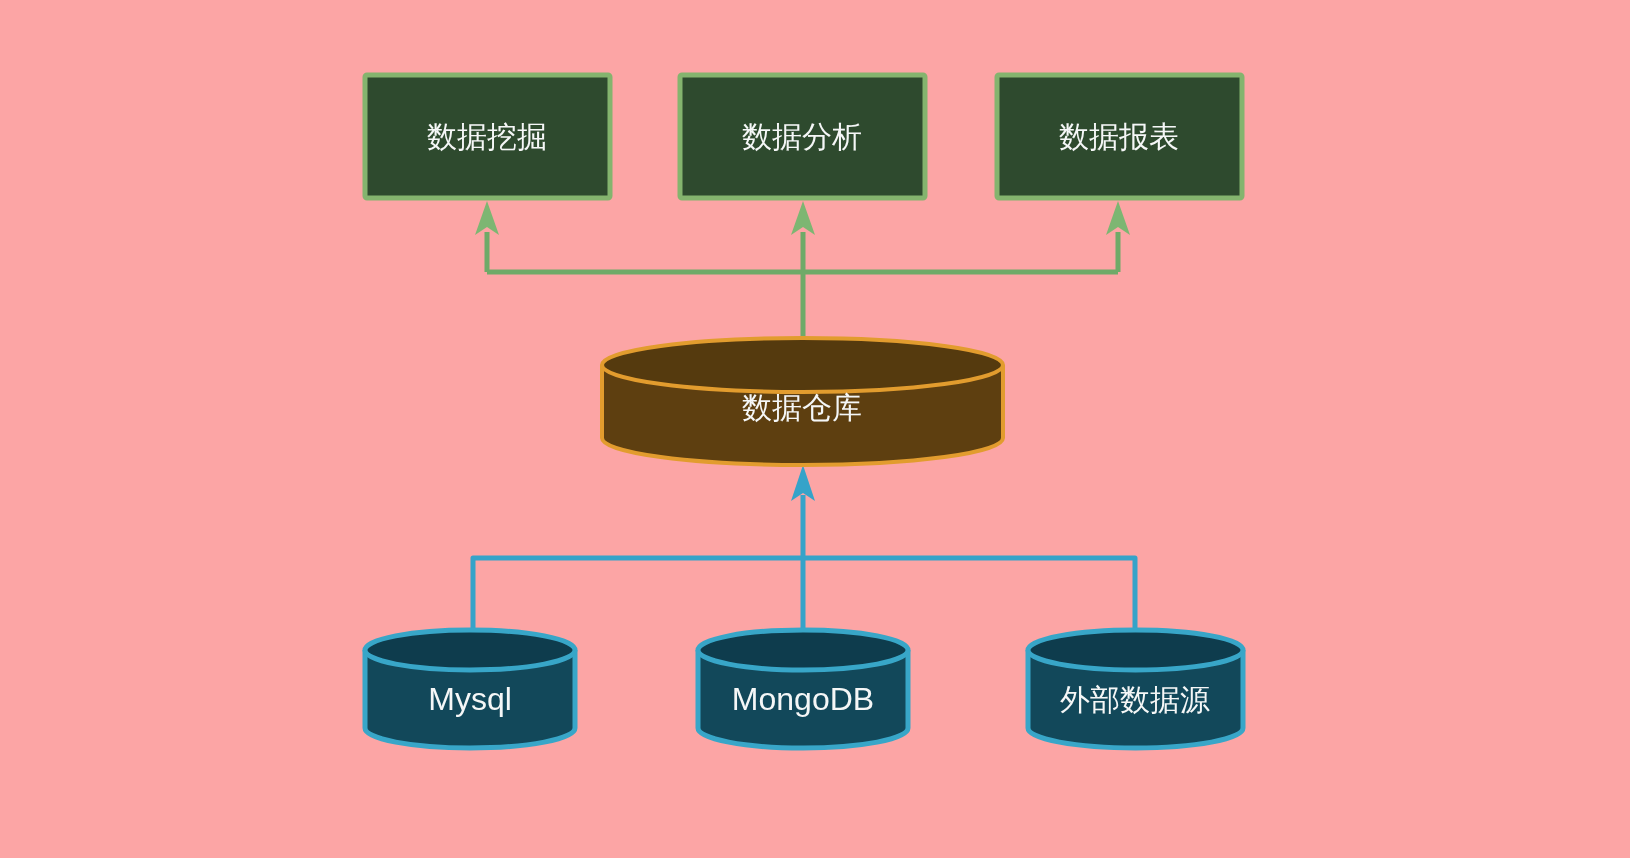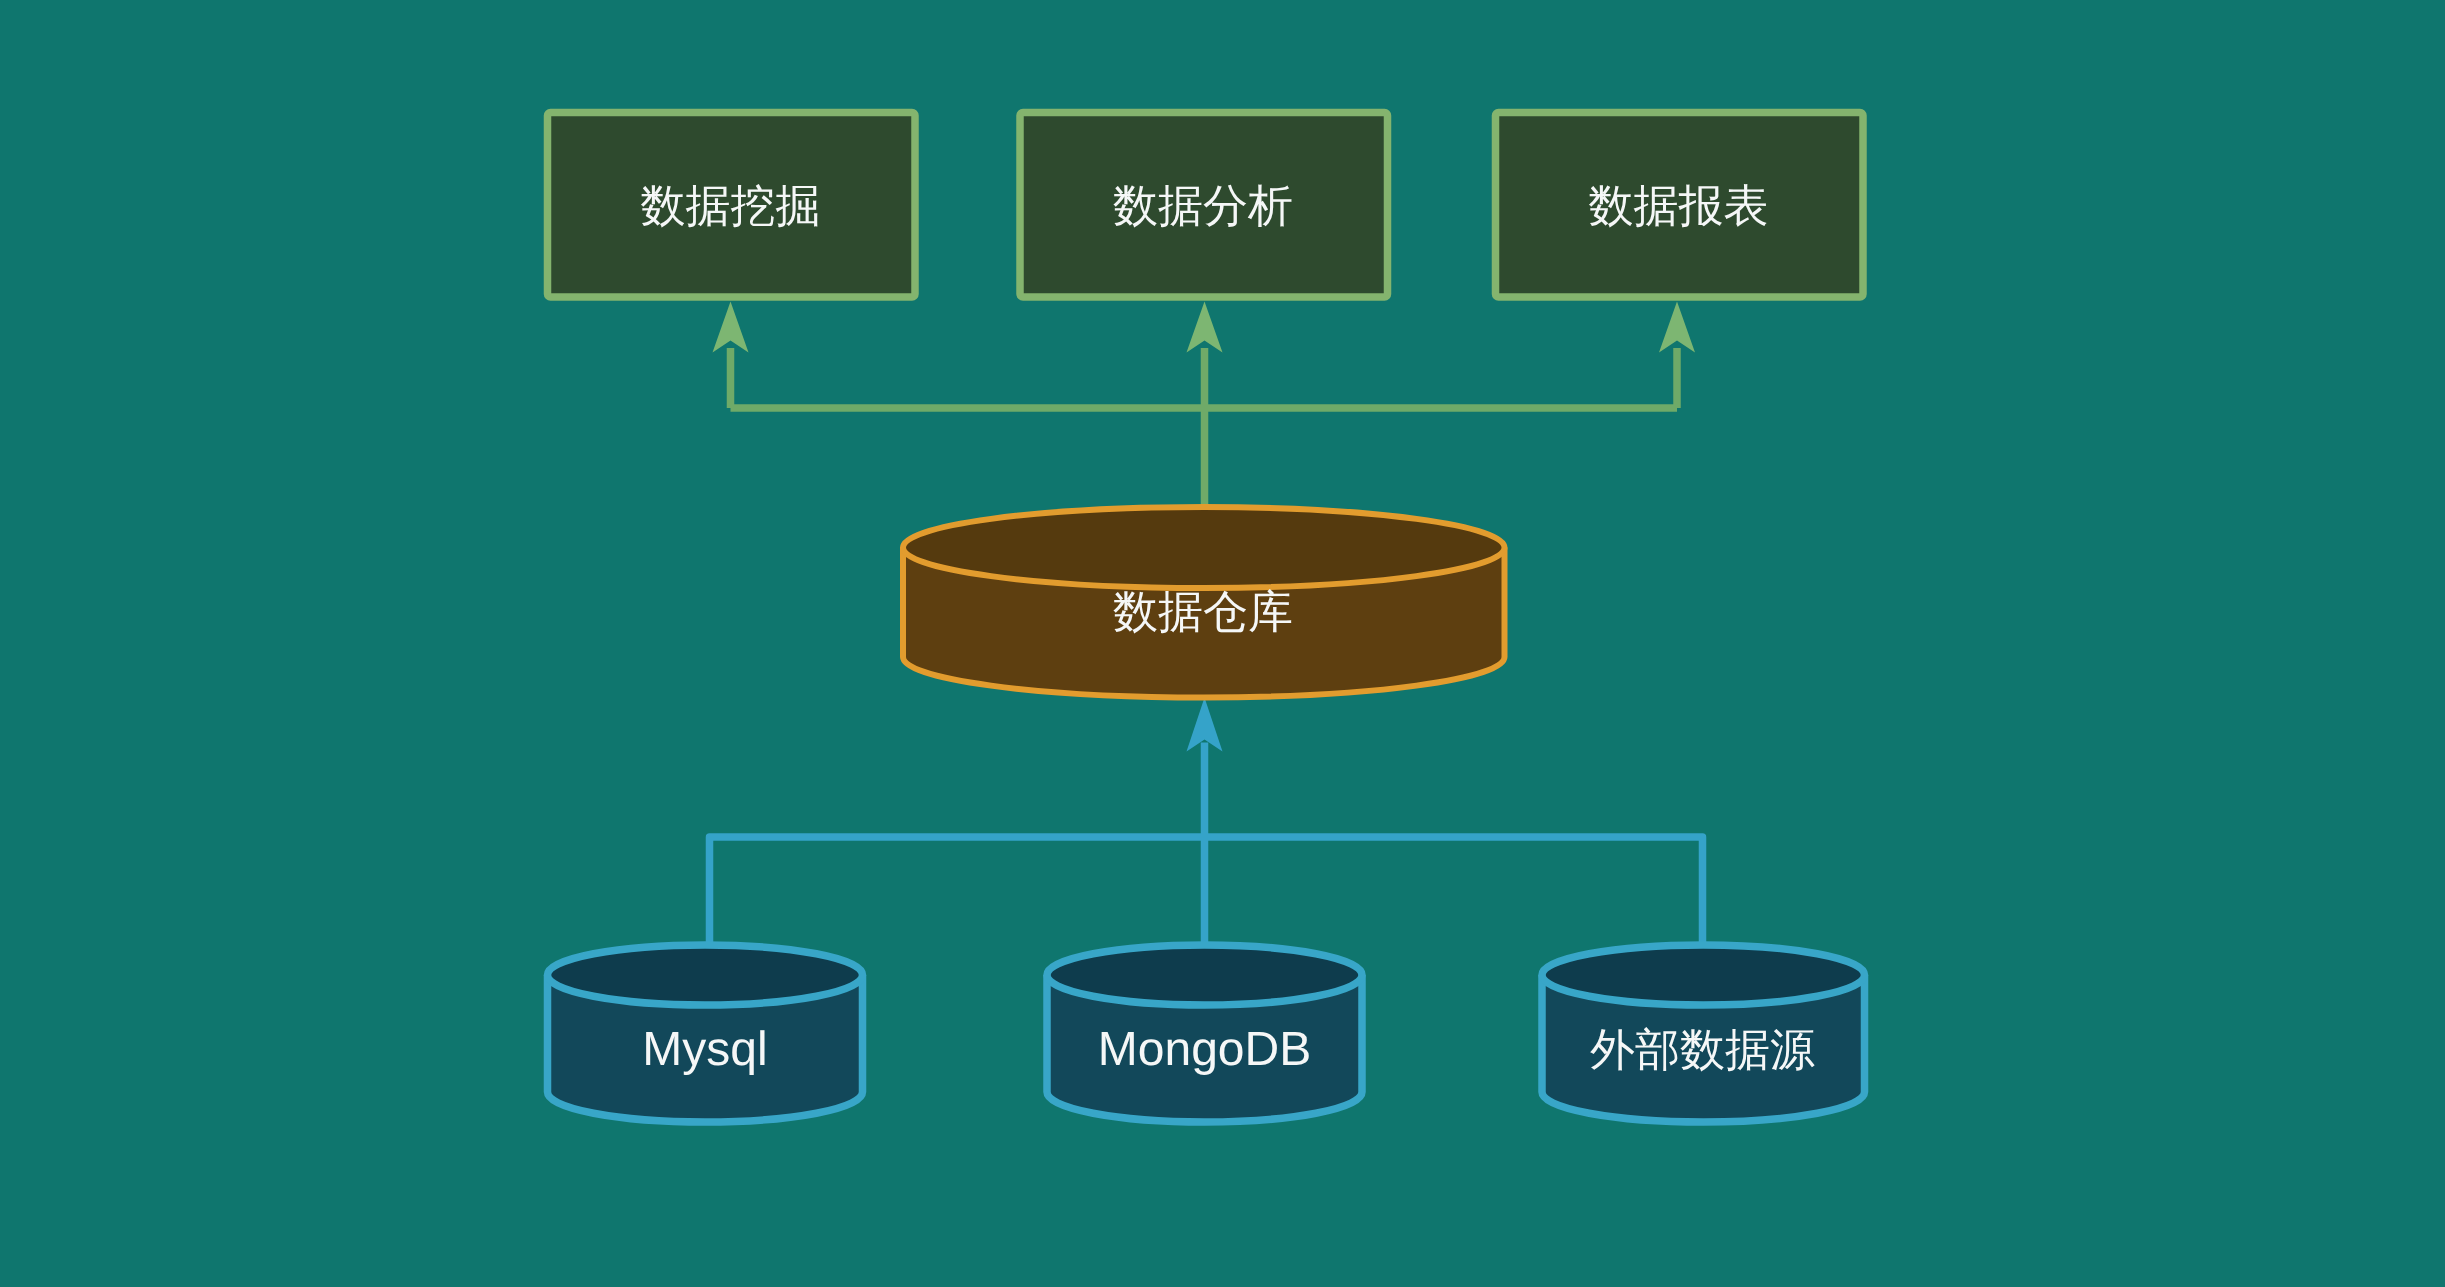--- a/index.html
+++ b/index.html
@@ -8,21 +8,21 @@
     width: 1630px;
     height: 858px;
     background: #0d1b26;
     overflow: hidden;
     font-family: "Liberation Sans", "DejaVu Sans", sans-serif;
   }
   .stage {
     position: relative;
     width: 1630px;
     height: 858px;
-    background: #0f766e;
+    background: #fca5a5;
   }
   svg { display: block; }
 
   
   .consumer-box {
     fill: #2e4a2e;
     stroke: #84b46e;
     stroke-width: 5;
   }
   .green-line {

